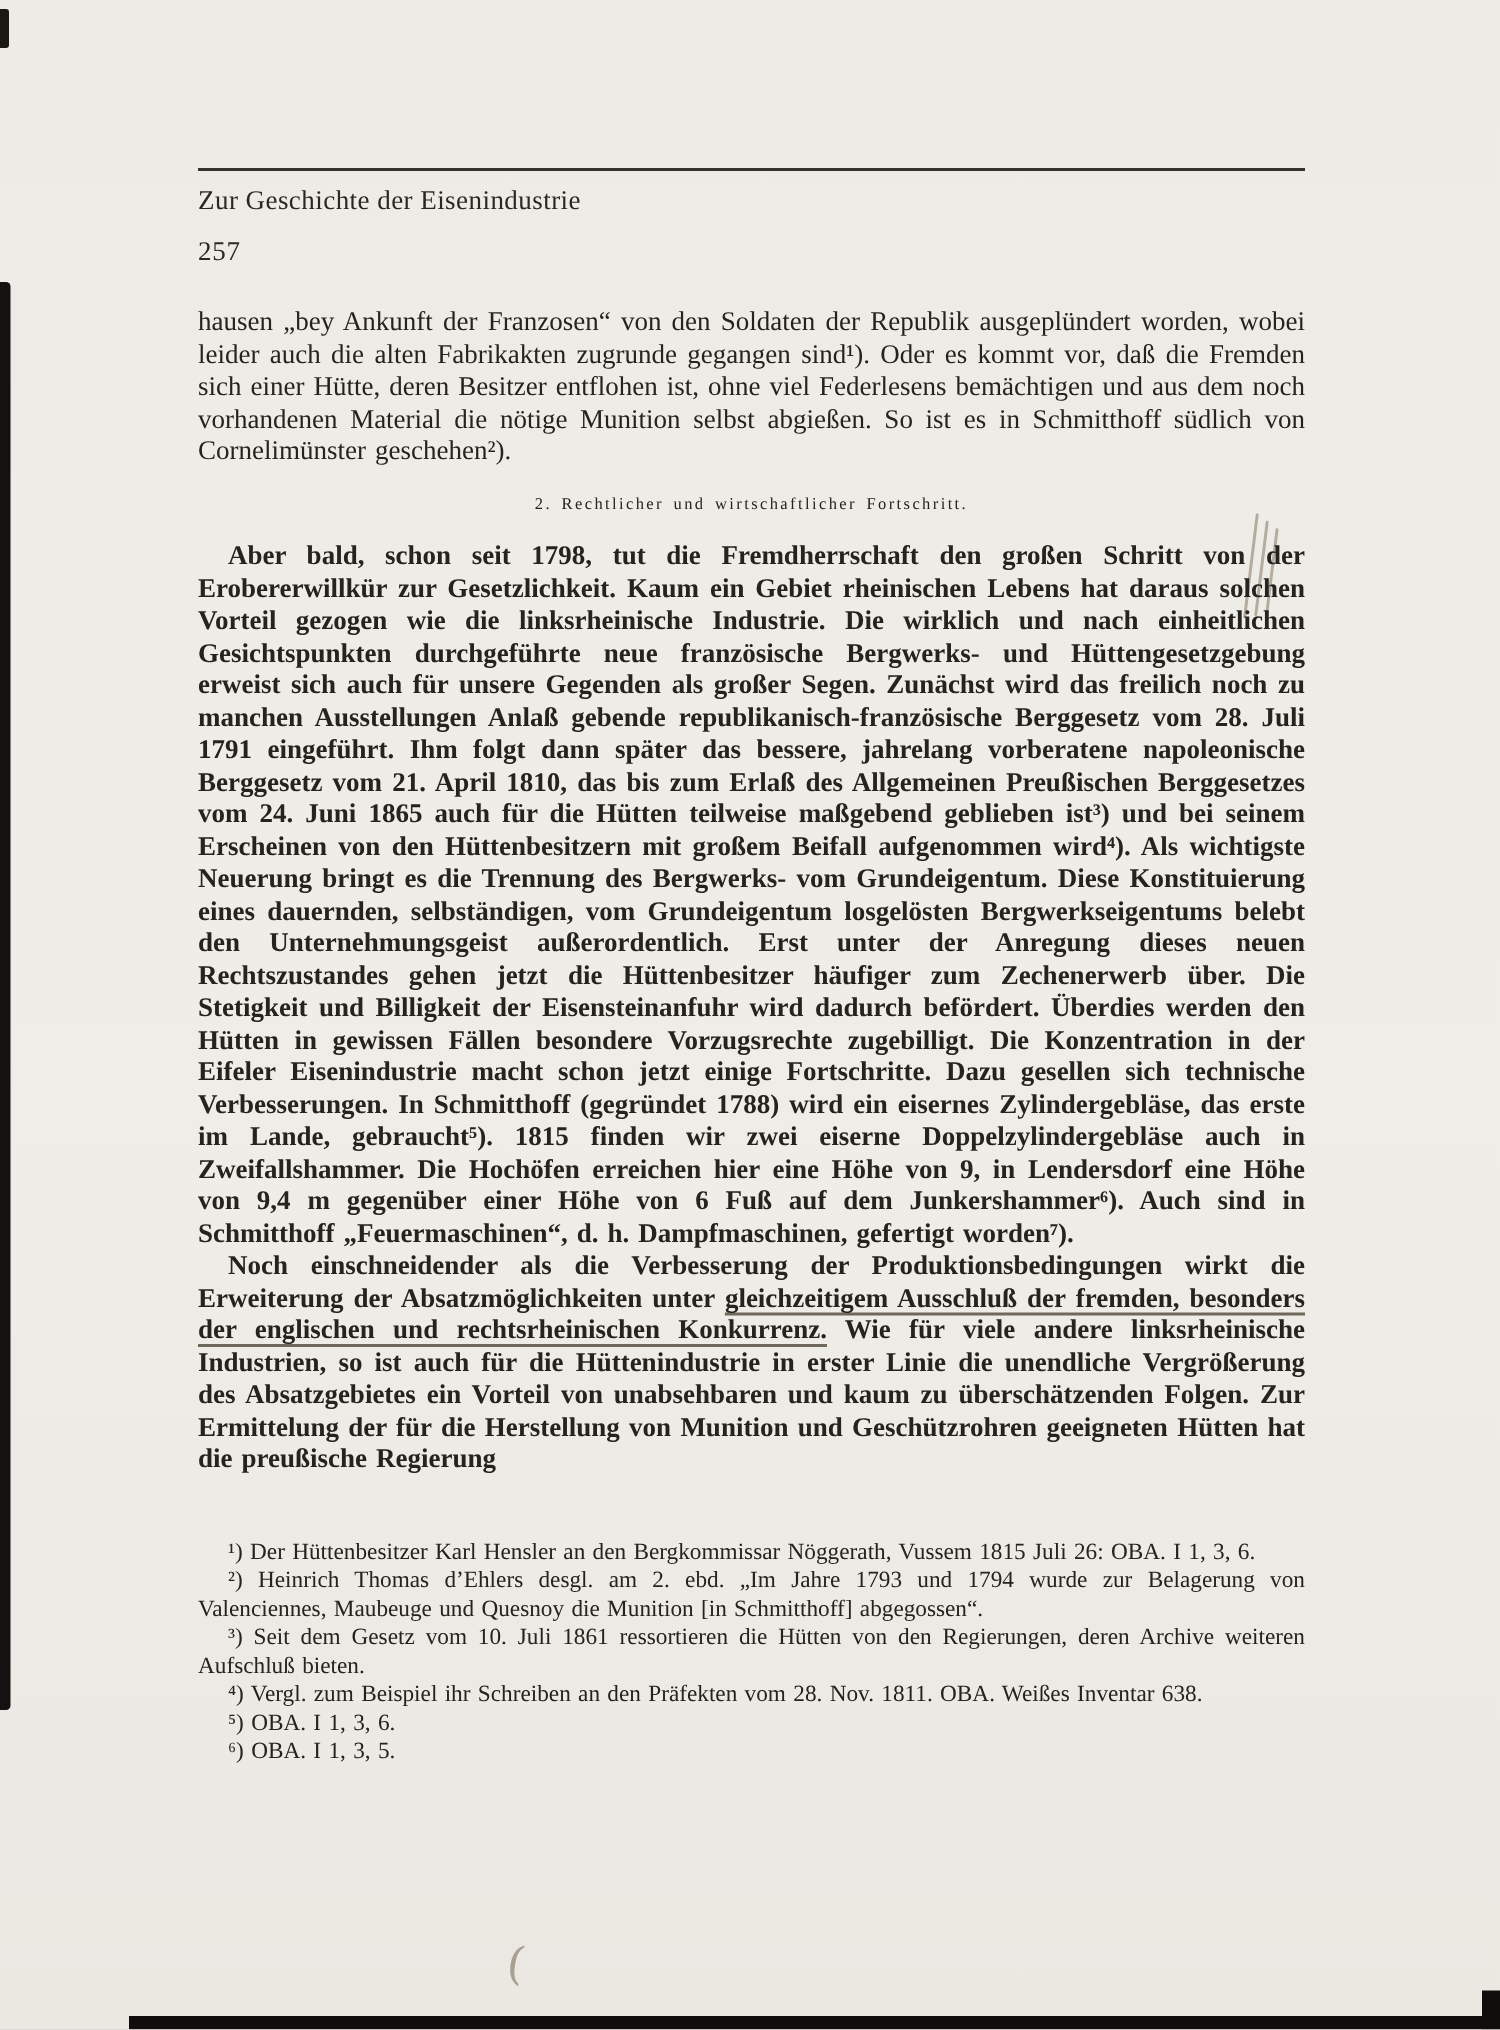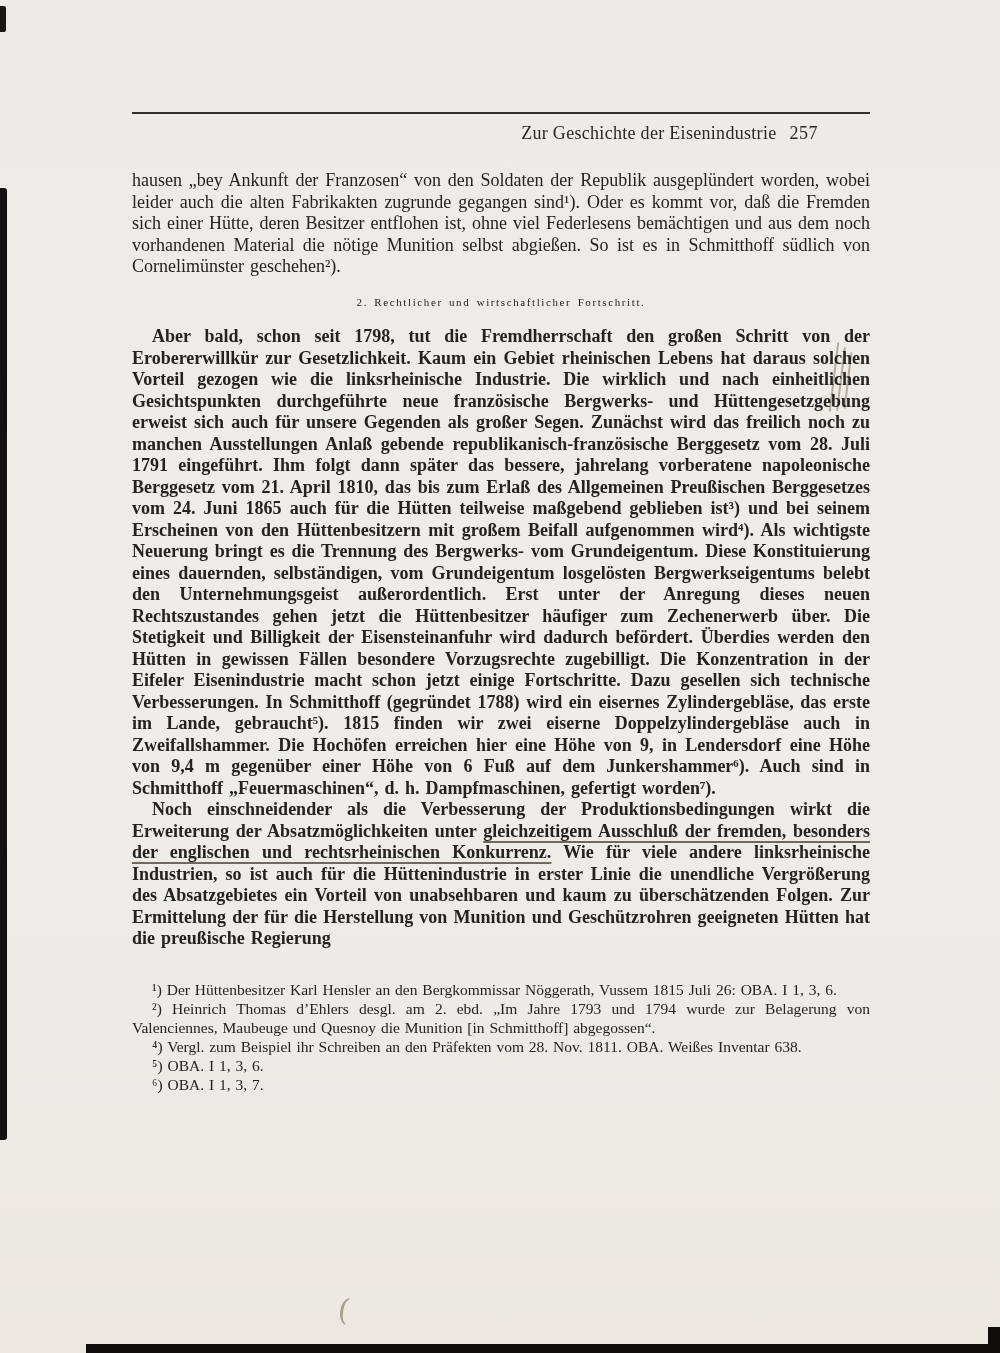--- a/index.html
+++ b/index.html
@@ -48,20 +48,21 @@
 
   
   .text-block { position: absolute; left: 132px; top: 112px; width: 738px; }
 
   .header-rule { height: 0; border-top: 2.5px solid #33312c; margin-bottom: 9px; }
 
   .running-head {
     display: flex; justify-content: flex-end; align-items: baseline;
     gap: 13px; font-size: 18px; letter-spacing: 0.3px; padding-right: 52px;
     color: #2a2824;
+    flex-direction: column;
   }
   .rh-page { letter-spacing: 0.5px; }
 
   .body-text {
     margin-top: 26px;
     font-size: 18px; line-height: 21.5px;
     text-align: justify;
     word-spacing: 1.5px;
   }
   .para { margin: 0; }
@@ -77,21 +78,21 @@
   }
 
   .pencil-underline {
     text-decoration: underline;
     text-decoration-color: #6f695b;
     text-decoration-thickness: 1.5px;
     text-underline-offset: 3.5px;
   }
 
   .footnotes {
-    margin-top: 30px;
+    margin-top: 41px;
     font-size: 15.5px; line-height: 19px;
     text-align: justify;
     word-spacing: 1px;
   }
   .footnote { margin: 0; text-indent: 20px; }
 </style>
 </head>
 <body>
 
 <div class="scan-page">
@@ -124,19 +125,20 @@
 
       <p class="para indent">Aber bald, schon seit 1798, tut die Fremdherrschaft den großen Schritt von der Erobererwillkür zur Gesetzlichkeit. Kaum ein Gebiet rheinischen Lebens hat daraus solchen Vorteil gezogen wie die linksrheinische Industrie. Die wirklich und nach einheitlichen Gesichtspunkten durchgeführte neue französische Bergwerks- und Hüttengesetzgebung erweist sich auch für unsere Gegenden als großer Segen. Zunächst wird das freilich noch zu manchen Ausstellungen Anlaß gebende republikanisch-französische Berggesetz vom 28. Juli 1791 eingeführt. Ihm folgt dann später das bessere, jahrelang vorberatene napoleonische Berggesetz vom 21. April 1810, das bis zum Erlaß des Allgemeinen Preußischen Berggesetzes vom 24. Juni 1865 auch für die Hütten teilweise maßgebend geblieben ist³) und bei seinem Erscheinen von den Hüttenbesitzern mit großem Beifall aufgenommen wird⁴). Als wichtigste Neuerung bringt es die Trennung des Bergwerks- vom Grundeigentum. Diese Konstituierung eines dauernden, selbständigen, vom Grundeigentum losgelösten Bergwerkseigentums belebt den Unternehmungsgeist außerordentlich. Erst unter der Anregung dieses neuen Rechtszustandes gehen jetzt die Hüttenbesitzer häufiger zum Zechenerwerb über. Die Stetigkeit und Billigkeit der Eisensteinanfuhr wird dadurch befördert. Überdies werden den Hütten in gewissen Fällen besondere Vorzugsrechte zugebilligt. Die Konzentration in der Eifeler Eisenindustrie macht schon jetzt einige Fortschritte. Dazu gesellen sich technische Verbesserungen. In Schmitthoff (gegründet 1788) wird ein eisernes Zylindergebläse, das erste im Lande, gebraucht⁵). 1815 finden wir zwei eiserne Doppelzylindergebläse auch in Zweifallshammer. Die Hochöfen erreichen hier eine Höhe von 9, in Lendersdorf eine Höhe von 9,4 m gegenüber einer Höhe von 6 Fuß auf dem Junkershammer⁶). Auch sind in Schmitthoff „Feuermaschinen“, d. h. Dampfmaschinen, gefertigt worden⁷).</p>
 
       <p class="para indent"><span>Noch einschneidender als die Verbesserung der Produktionsbedingungen wirkt die Erweiterung der Absatzmöglichkeiten unter </span><span class="pencil-underline">gleichzeitigem Ausschluß der fremden, besonders der englischen und rechtsrheinischen Konkurrenz.</span><span> Wie für viele andere linksrheinische Industrien, so ist auch für die Hüttenindustrie in erster Linie die unendliche Vergrößerung des Absatzgebietes ein Vorteil von unabsehbaren und kaum zu überschätzenden Folgen. Zur Ermittelung der für die Herstellung von Munition und Geschützrohren geeigneten Hütten hat die preußische Regierung</span></p>
 
     </div>
 
     <div class="footnotes">
       <p class="footnote">¹) Der Hüttenbesitzer Karl Hensler an den Bergkommissar Nöggerath, Vussem 1815 Juli 26: OBA. I 1, 3, 6.</p>
       <p class="footnote">²) Heinrich Thomas d’Ehlers desgl. am 2. ebd. „Im Jahre 1793 und 1794 wurde zur Belagerung von Valenciennes, Maubeuge und Quesnoy die Munition [in Schmitthoff] abgegossen“.</p>
+      <p class="footnote">³) Seit dem Gesetz vom 10. Juli 1861 ressortieren die Hütten von den Regierungen, deren Archive weiteren Aufschluß bieten.</p>
       <p class="footnote">⁴) Vergl. zum Beispiel ihr Schreiben an den Präfekten vom 28. Nov. 1811. OBA. Weißes Inventar 638.</p>
       <p class="footnote">⁵) OBA. I 1, 3, 6.</p>
-      <p class="footnote">⁶) OBA. I 1, 3, 7.</p>
+      <p class="footnote">⁶) OBA. I 1, 3, 5.</p>
     </div>
 
   </div>
 </div>
 
 </body></html>

